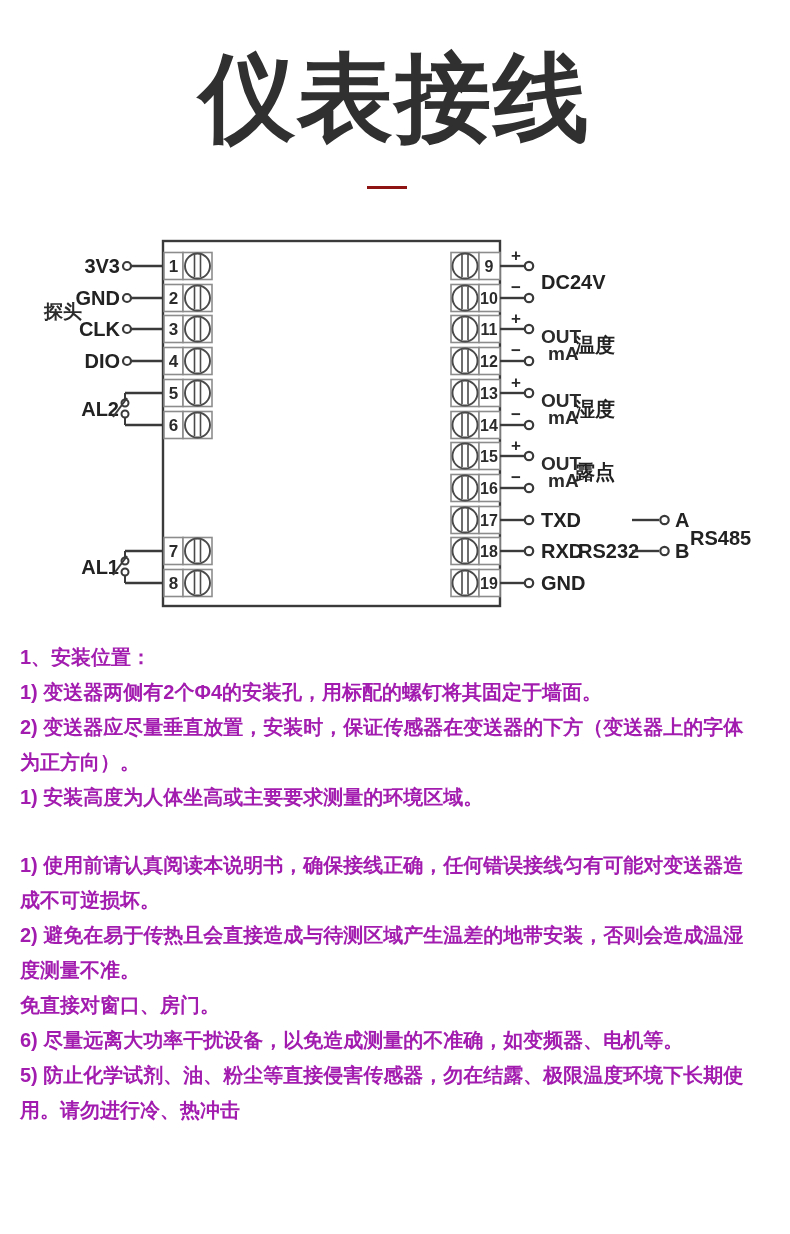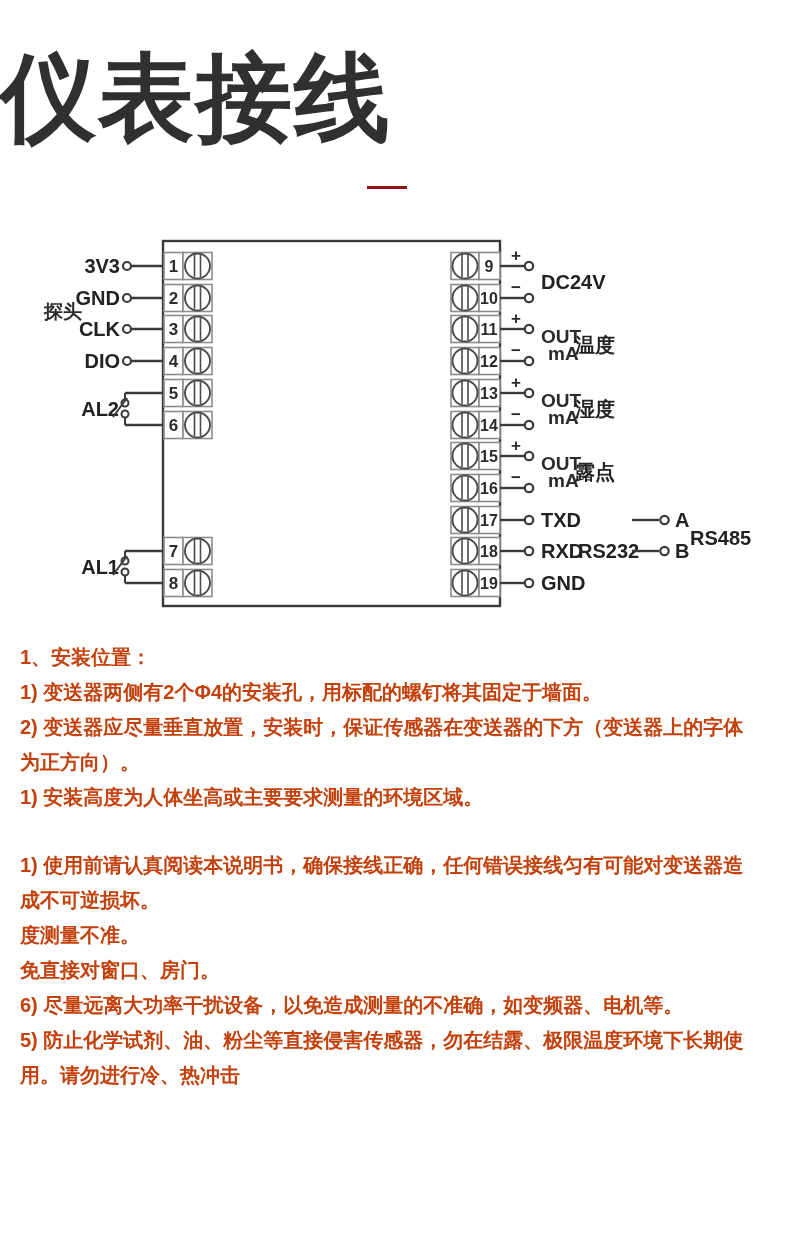--- a/index.html
+++ b/index.html
@@ -1,37 +1,37 @@
 <!DOCTYPE html>
 <html><head>
 <meta charset="utf-8">
 <style>
   html,body{margin:0;padding:0;background:#fff;}
   .page{position:relative;width:790px;height:1234px;background:#ffffff;overflow:hidden;
         font-family:"Liberation Sans","DejaVu Sans",sans-serif;}
-  .title{position:absolute;top:38px;left:0;width:790px;
+  .title{position:absolute;top:38px;left:0;width:790px;text-align:center;
          font-size:96px;line-height:1.25;font-weight:bold;color:#303030;letter-spacing:2px;}
   .title-underline{position:absolute;top:186px;left:367px;width:40px;height:3px;background:#8e1414;}
   .diagram{position:absolute;top:233px;left:0;}
   svg text{font-family:"Liberation Sans","DejaVu Sans",sans-serif;font-weight:bold;fill:#2b2b2b;}
   svg .lbl{font-size:20px;fill:#222;}
   svg .small{font-size:19px;}
   svg .num{font-size:17px;}
   svg .numr{font-size:16px;}
   svg .sign{font-size:17px;}
   .wire{stroke:#3a3a3a;stroke-width:2.4;fill:none;}
   .thin{stroke:#3a3a3a;stroke-width:2;fill:none;}
   .devbox{stroke:#3a3a3a;stroke-width:2.4;fill:#ffffff;}
   .endc{stroke:#3a3a3a;stroke-width:2.2;fill:#ffffff;}
   .swc{stroke:#3a3a3a;stroke-width:2;fill:#ffffff;}
   .cell{stroke:#8c8c8c;stroke-width:1.6;fill:#ffffff;}
   .screw{stroke:#4a4a4a;stroke-width:1.9;fill:#ffffff;}
   .slot{stroke:#4a4a4a;stroke-width:1.6;}
   .textblock{position:absolute;top:640px;left:20px;width:756px;
-             font-size:20px;line-height:35px;font-weight:bold;color:#c2410c;}
+             font-size:20px;line-height:35px;font-weight:bold;color:#a21caf;}
   .textblock div{white-space:nowrap;}
   .sec2{margin-top:33px;}
 </style>
 </head>
 <body>
 
 <div class="page">
 
   <div class="title">仪表接线</div>
   <div class="title-underline"></div>
@@ -214,20 +214,21 @@
     <div>
       <div>1、安装位置：</div>
       <div>1) 变送器两侧有2个Φ4的安装孔，用标配的螺钉将其固定于墙面。</div>
       <div>2) 变送器应尽量垂直放置，安装时，保证传感器在变送器的下方（变送器上的字体</div>
       <div>为正方向）。</div>
       <div>1) 安装高度为人体坐高或主要要求测量的环境区域。</div>
     </div>
     <div class="sec2">
       <div>1) 使用前请认真阅读本说明书，确保接线正确，任何错误接线匀有可能对变送器造</div>
       <div>成不可逆损坏。</div>
+      <div>2) 避免在易于传热且会直接造成与待测区域产生温差的地带安装，否则会造成温湿</div>
       <div>度测量不准。</div>
       <div>免直接对窗口、房门。</div>
       <div>6) 尽量远离大功率干扰设备，以免造成测量的不准确，如变频器、电机等。</div>
       <div>5) 防止化学试剂、油、粉尘等直接侵害传感器，勿在结露、极限温度环境下长期使</div>
       <div>用。请勿进行冷、热冲击</div>
     </div>
   </div>
 
 </div>
 

